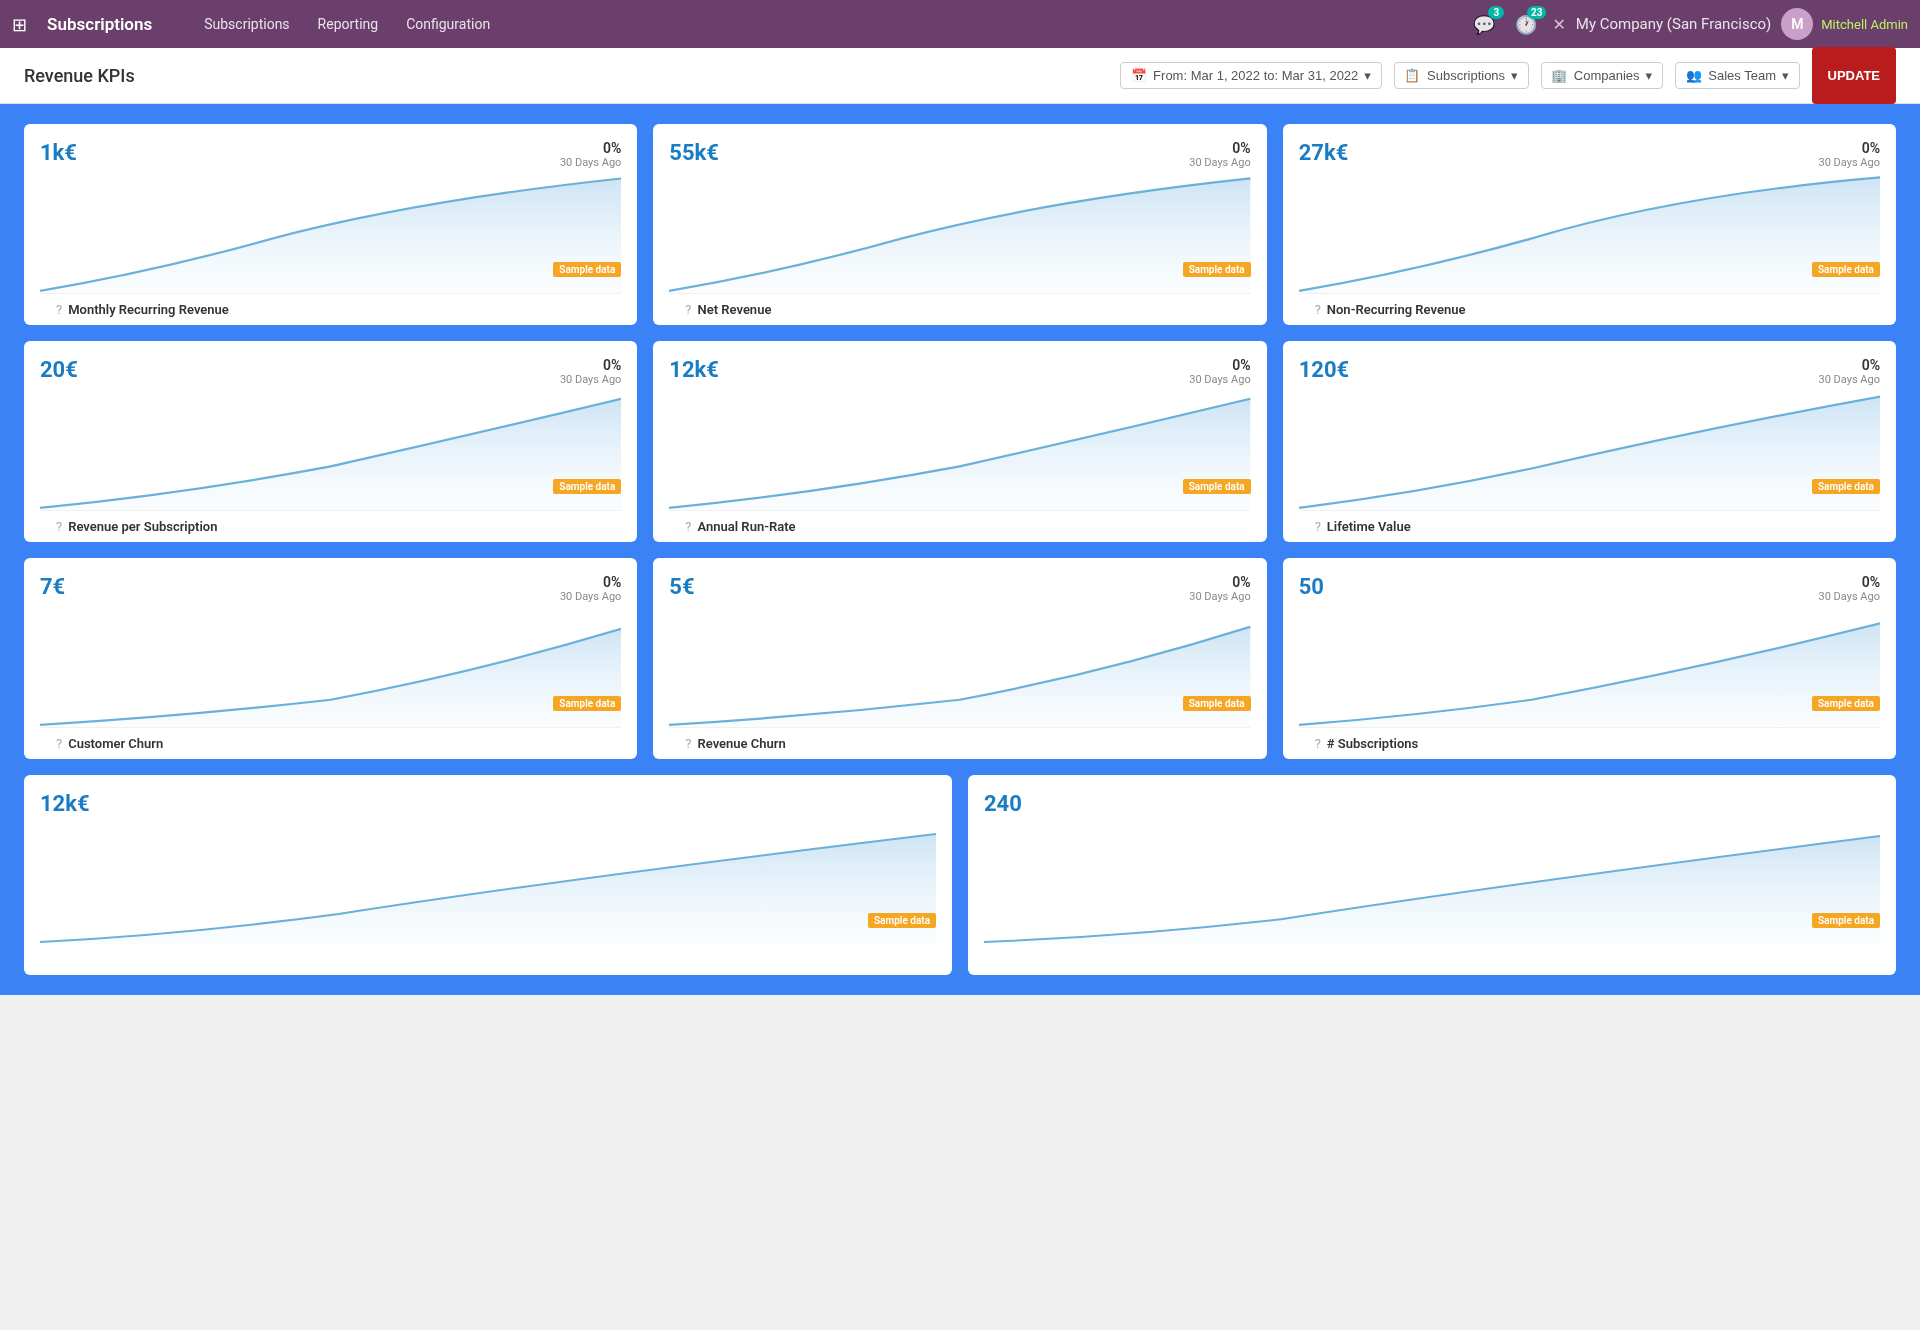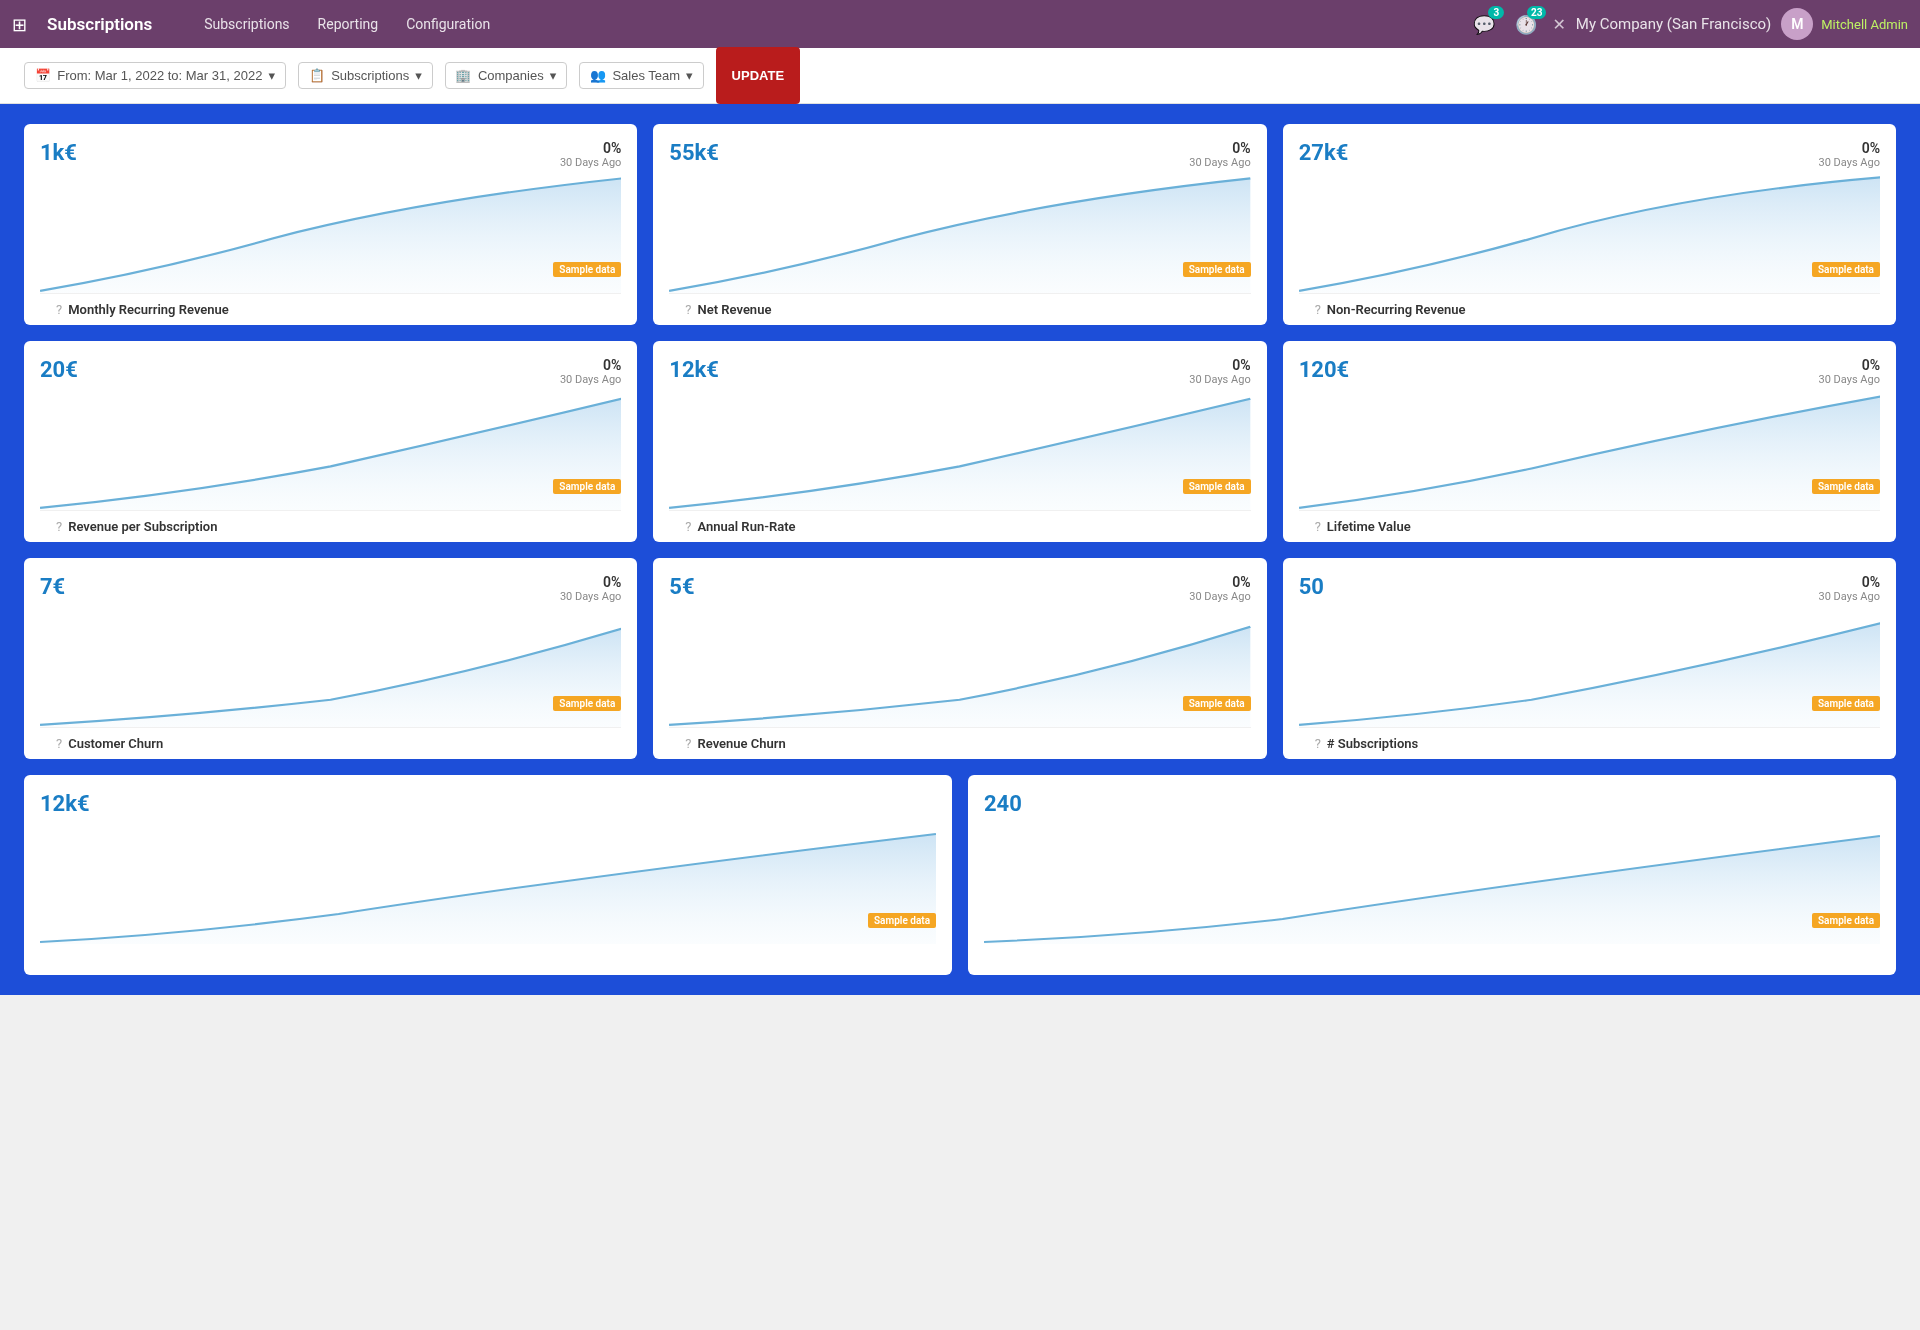--- a/index.html
+++ b/index.html
@@ -104,21 +104,21 @@
       border-radius: 4px;
       padding: 21px 16px;
       font-size: 13px;
       font-weight: 600;
       cursor: pointer;
     }
 
     
     .main-content {
       padding: 20px 24px;
-      background: #1d4ed8;
+      background: #3b82f6;
     }
 
     
     .kpi-grid-3 {
       display: grid;
       grid-template-columns: repeat(3, 1fr);
       gap: 16px;
       margin-bottom: 16px;
     }
     .kpi-grid-2 {
@@ -219,20 +219,21 @@
     <span class="topbar-close">✕</span>
     <span class="topbar-company">My Company (San Francisco)</span>
     <div class="topbar-user">
       <div class="topbar-avatar">M</div>
       <span class="topbar-username">Mitchell Admin</span>
     </div>
   </div>
 </div>
 
 <div class="subheader">
+  <span class="page-title">Revenue KPIs</span>
   <button class="filter-btn">
     <span>📅</span>
     <span>From: Mar 1, 2022 to: Mar 31, 2022</span>
     <span>▾</span>
   </button>
   <button class="filter-btn">
     <span>📋</span>
     <span>Subscriptions</span>
     <span>▾</span>
   </button>

